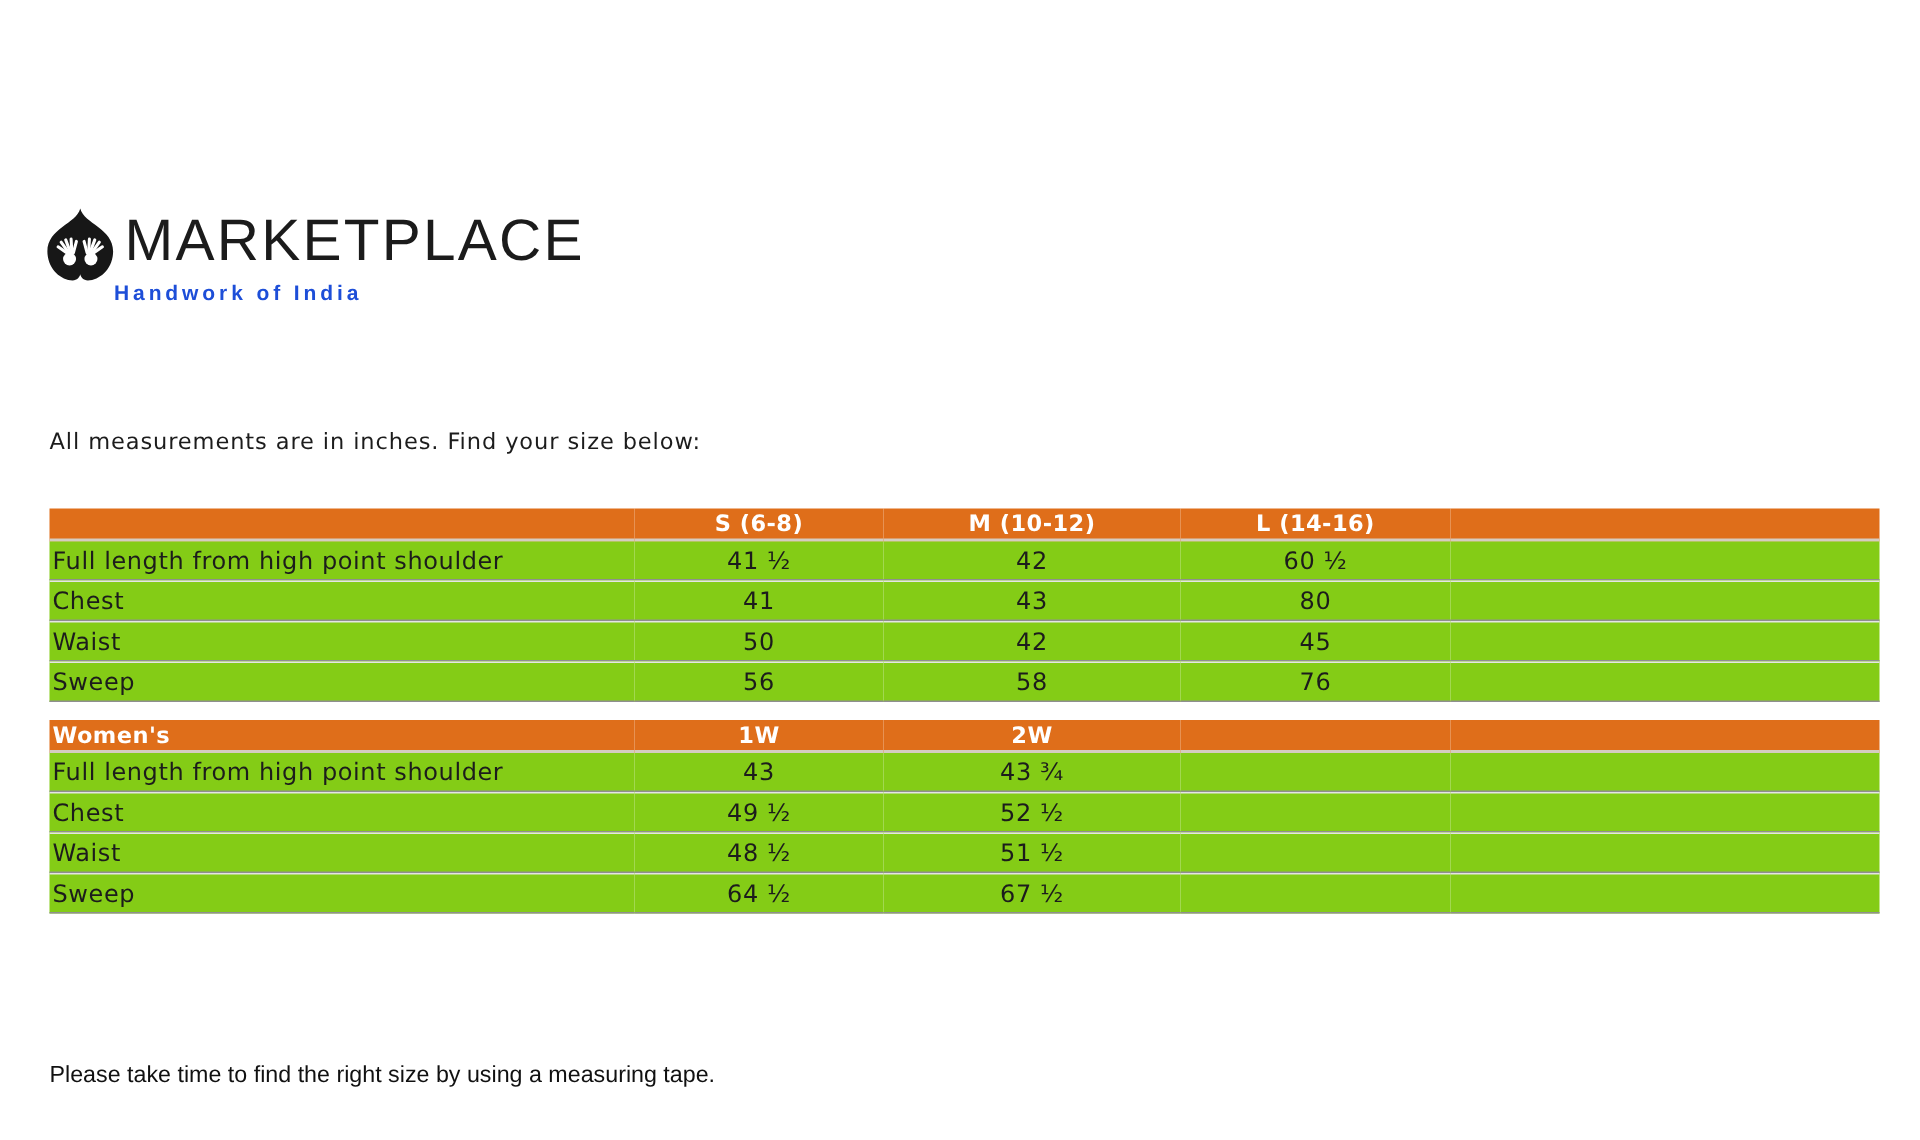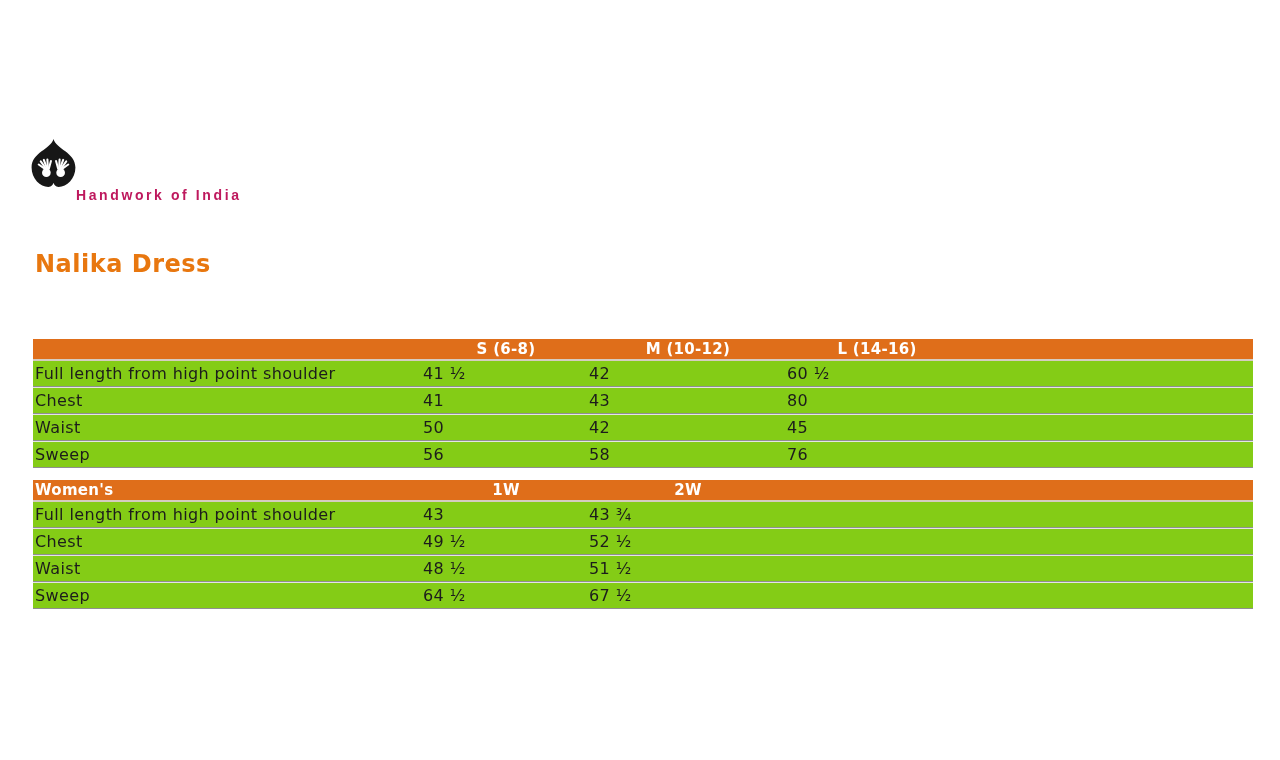--- a/index.html
+++ b/index.html
@@ -33,21 +33,21 @@
     white-space: nowrap;
   }
   .brand-tagline {
     position: absolute;
     left: 76px;
     top: 187px;
     font-family: "Liberation Sans", sans-serif;
     font-size: 14px;
     font-weight: 700;
     letter-spacing: 2.6px;
-    color: #be185d;
+    color: #1d4ed8;
     white-space: nowrap;
   }
 
   
   .product-title {
     position: absolute;
     left: 35px;
     top: 250px;
     margin: 0;
     font-size: 24px;
@@ -104,21 +104,21 @@
     height: 25px;
     padding: 0;
     border-bottom: 1px solid var(--row-line-dark, #8f8f8f);
     vertical-align: middle;
     background: #84cc16;
   }
   .size-table tbody tr + tr td {
     border-top: 1px solid var(--row-line-light, #e4e4e4);
   }
   .size-table td.lbl { text-align: left; padding-left: 2px; }
-  .size-table td.val { text-align: left; }
+  .size-table td.val { text-align: center; }
 
   
   .footer-notes {
     position: absolute;
     left: 33px;
     top: 705px;
     font-family: "Liberation Sans", sans-serif;
     font-size: 15.5px;
     line-height: 23px;
     color: #111111;
@@ -146,23 +146,24 @@
       <circle cx="60" cy="68" r="8.5" fill="#ffffff"></circle>
       <g stroke="#ffffff" stroke-width="4" stroke-linecap="round">
         <line x1="62" y1="61" x2="75" y2="52"></line>
         <line x1="61" y1="60" x2="71" y2="46"></line>
         <line x1="59" y1="59" x2="65" y2="43"></line>
         <line x1="57" y1="59" x2="58" y2="42"></line>
         <line x1="55" y1="60" x2="51" y2="45"></line>
       </g>
     </g>
   </svg>
+  <div class="brand-name">MARKETPLACE</div>
   <div class="brand-tagline">Handwork of India</div>
 
-  <h1 class="product-title">Nalika Dress</h1>
+  <p class="subtitle">All measurements are in inches. Find your size below:</p>
 
   <table class="size-table" id="size-table-standard">
     <colgroup>
       <col class="c-label">
         <col class="c-v1">
         <col class="c-v2">
         <col class="c-v3">
         <col class="c-filler">
     </colgroup>
     <thead>
@@ -249,15 +250,16 @@
         <td class="lbl">Sweep</td>
         <td class="val">64 ½</td>
         <td class="val">67 ½</td>
         <td></td>
         <td></td>
       </tr>
     </tbody>
   </table>
 
   <div class="footer-notes">
+    <div>Please take time to find the right size by using a measuring tape.</div>
   </div>
 
 </div>
 
 </body></html>

